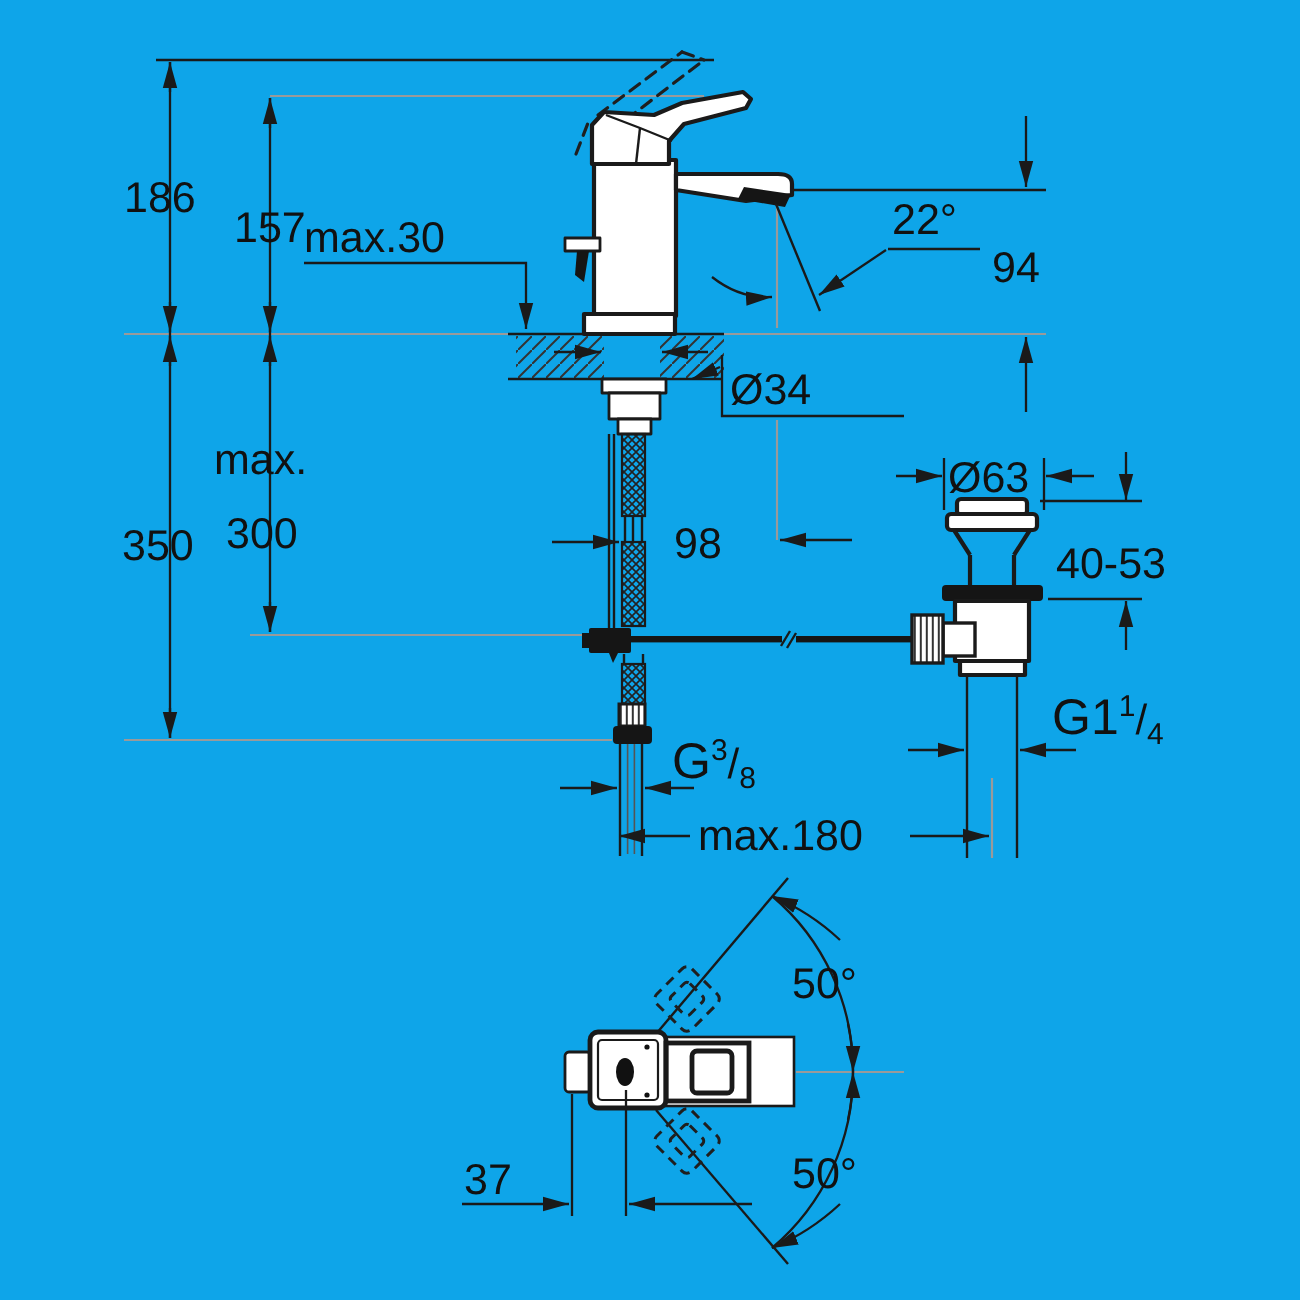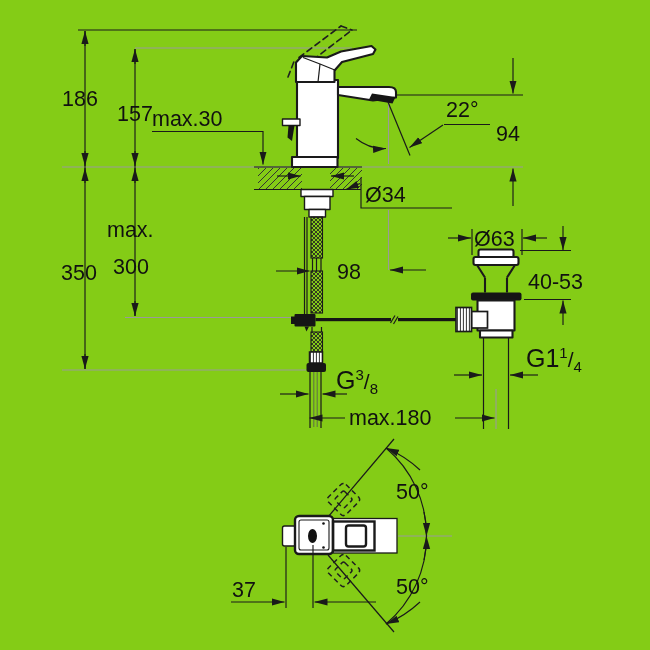--- a/index.html
+++ b/index.html
@@ -1,16 +1,16 @@
 <!DOCTYPE html>
 <html><head>
 <meta charset="utf-8">
 <style>
   html,body{margin:0;padding:0;background:#fff;}
-  #stage{position:relative;width:650px;height:650px;background:#84cc16;overflow:hidden;}
+  #stage{position:relative;width:650px;height:650px;background:#0ea5e9;overflow:hidden;}
   svg{display:block;}
   text{font-family:"Liberation Sans","DejaVu Sans",sans-serif;fill:#111;}
   .t{font-size:21.5px;}
   .tb{font-size:25px;}
   .ts{font-size:15px;}
   .tm{font-size:21px;}
   .part{fill:#fff;stroke:#1a1a1a;stroke-width:2.1;stroke-linejoin:round;}
   .part-thin{fill:#fff;stroke:#1a1a1a;stroke-width:1.4;stroke-linejoin:round;}
   .edge{fill:none;stroke:#1a1a1a;stroke-width:2.1;stroke-linejoin:round;}
   .edge-thin{fill:none;stroke:#1a1a1a;stroke-width:1.2;}

